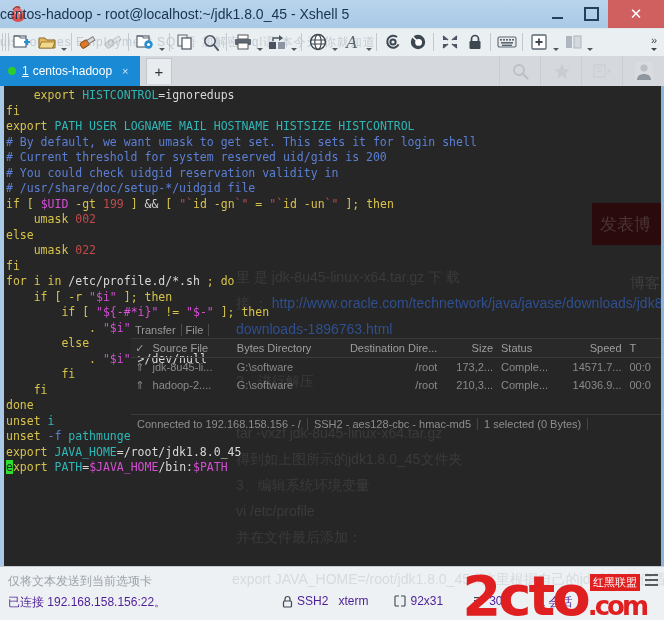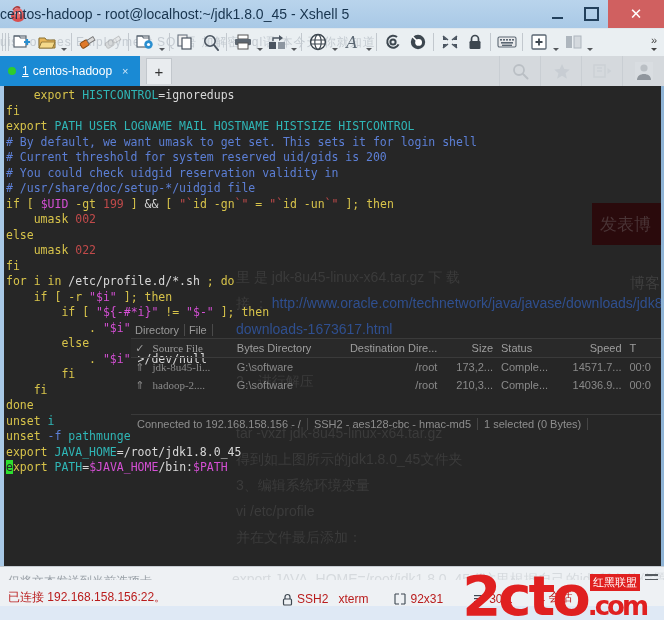--- a/index.html
+++ b/index.html
@@ -85,21 +85,21 @@
   
   .xfer{position:absolute;left:131px;top:236px;width:533px;height:110px;
      color:#8e8e8e;font-size:11px;overflow:hidden;}
   .xfer-tabs{height:16px;display:flex;align-items:center;padding-left:4px;
      border-bottom:1px solid #3a3a3a;color:#9a9a9a;font-size:11px;}
   .xfer-tabs span{margin-right:4px;padding-right:5px;border-right:1px solid #4a4a4a;}
   .xfer-head{display:flex;height:18px;align-items:center;border-bottom:1px solid #3a3a3a;
      background:rgba(255,255,255,0.015);color:#9e9e9e;}
   .xfer-head div, .xfer-row div{overflow:hidden;white-space:nowrap;padding:0 4px;box-sizing:border-box;}
   .xfer-row{display:flex;height:18px;align-items:center;color:#8a8a8a;}
-  .co-ck{width:18px;text-align:center;} .co-sf{width:88px;font-family:Liberation Serif, serif;} .co-sd{width:108px;}
+  .co-ck{width:18px;text-align:center;} .co-sf{width:88px;} .co-sd{width:108px;}
   .co-dd{width:110px;text-align:right;} .co-sz{width:58px;text-align:right;} .co-st{width:64px;}
   .co-sp{width:70px;text-align:right;} .co-ti{width:40px;}
   .xfer-status{position:absolute;left:0;top:92px;width:533px;height:18px;
      display:flex;align-items:center;font-size:11px;color:#8e8e8e;
      border-top:1px solid #3a3a3a;}
   .xfer-status .seg{padding:0 6px;border-right:1px solid #454545;white-space:nowrap;}
   .xfer-status .seg:first-child{border-left:none;}
 
   
   .doc{position:absolute;left:236px;top:100px;width:428px;height:466px;
@@ -111,22 +111,22 @@
   .sendbar{position:absolute;left:0;top:566px;width:664px;height:28px;
      background:#eef1f4;border-top:1px solid #c6ccd2;border-bottom:1px solid #c6ccd2;
      display:flex;align-items:center;overflow:hidden;}
   .sendbar .ph{margin-left:8px;font-size:12px;color:#9aa1a8;}
   .sendbar-ghost{position:absolute;left:232px;top:4px;font-size:14px;color:#d6dade;white-space:nowrap;}
   .sendbar .menu{position:absolute;right:3px;top:3px;width:20px;height:20px;
      display:flex;flex-direction:column;justify-content:center;align-items:center;}
   .sendbar .menu b{display:block;width:13px;height:2px;background:#565b60;margin:1.5px 0;}
 
   
-  .status{position:absolute;left:0;top:580px;width:664px;height:26px;background:#eef1f4;
-     display:flex;align-items:flex-end;font-size:12px;color:#b91c1c;overflow:hidden;}
+  .status{position:absolute;left:0;top:594px;width:664px;height:26px;background:#eef1f4;
+     display:flex;align-items:flex-start;font-size:12px;color:#4c1d95;overflow:hidden;}
   .status .s{display:flex;align-items:center;white-space:nowrap;}
   .s-conn{margin-left:8px;}
   .s-ssh{margin-left:116px;}
   .s-xterm{margin-left:10px;}
   .s-size{margin-left:26px;}
   .s-pos{margin-left:30px;}
   .s-sess{margin-left:26px;}
   .status svg{margin-right:4px;}
 
   
@@ -381,39 +381,39 @@
   </div>
 
   <div class="term">
 
     <div class="doc">
         <div class="doc-row">&nbsp;</div>
         <div class="doc-row">&nbsp;</div>
         <div class="doc-row">&nbsp;</div>
         <div class="doc-row"><span>里        是        </span><span>jdk-8u45-linux-x64.tar.gz        下        载</span></div>
         <div class="doc-row"><span>接      ：        </span><span class="lnk">http://www.oracle.com/technetwork/java/javase/downloads/jdk8-</span></div>
-        <div class="doc-row"><span class="lnk">downloads-1673617.html</span></div>
+        <div class="doc-row"><span class="lnk">downloads-1896763.html</span></div>
         <div class="doc-row">&nbsp;</div>
         <div class="doc-row"><span>2、进行解压</span></div>
         <div class="doc-row">&nbsp;</div>
         <div class="doc-row"><span>tar -vxzf jdk-8u45-linux-x64.tar.gz</span></div>
         <div class="doc-row"><span>得到如上图所示的jdk1.8.0_45文件夹</span></div>
         <div class="doc-row"><span>3、编辑系统环境变量</span></div>
         <div class="doc-row"><span>vi /etc/profile</span></div>
         <div class="doc-row"><span>并在文件最后添加：</span></div>
       </div>
 
     <div class="term-inner"><div><span class="c-ylw">    export </span><span class="c-cy">HISTCONTROL</span><span class="c-w">=ignoredups</span></div><div><span class="c-ylw">fi</span></div><div><span class="c-w"></span></div><div><span class="c-ylw">export </span><span class="c-cy">PATH USER LOGNAME MAIL HOSTNAME HISTSIZE HISTCONTROL</span></div><div><span class="c-w"></span></div><div><span class="c-blue"># By default, we want umask to get set. This sets it for login shell</span></div><div><span class="c-blue"># Current threshold for system reserved uid/gids is 200</span></div><div><span class="c-blue"># You could check uidgid reservation validity in</span></div><div><span class="c-blue"># /usr/share/doc/setup-*/uidgid file</span></div><div><span class="c-ylw">if [ </span><span class="c-mag">$UID</span><span class="c-ylw"> -gt </span><span class="c-red">199</span><span class="c-ylw"> ] </span><span class="c-w">&amp;&amp;</span><span class="c-ylw"> [ </span><span class="c-red">"`</span><span class="c-ylw">id -gn</span><span class="c-red">`"</span><span class="c-ylw"> = </span><span class="c-red">"`</span><span class="c-ylw">id -un</span><span class="c-red">`"</span><span class="c-ylw"> ]; then</span></div><div><span class="c-ylw">    umask </span><span class="c-red">002</span></div><div><span class="c-ylw">else</span></div><div><span class="c-ylw">    umask </span><span class="c-red">022</span></div><div><span class="c-ylw">fi</span></div><div><span class="c-w"></span></div><div><span class="c-ylw">for i in </span><span class="c-w">/etc/profile.d/*.sh</span><span class="c-ylw"> ; do</span></div><div><span class="c-ylw">    if [ -r </span><span class="c-mag">"$i"</span><span class="c-ylw"> ]; then</span></div><div><span class="c-ylw">        if [ </span><span class="c-mag">"${-#*i}"</span><span class="c-ylw"> != </span><span class="c-mag">"$-"</span><span class="c-ylw"> ]; then</span></div><div><span class="c-ylw">            . </span><span class="c-mag">"$i"</span></div><div><span class="c-ylw">        else</span></div><div><span class="c-ylw">            . </span><span class="c-mag">"$i"</span><span class="c-w"> &gt;/dev/null</span></div><div><span class="c-ylw">        fi</span></div><div><span class="c-ylw">    fi</span></div><div><span class="c-ylw">done</span></div><div><span class="c-w"></span></div><div><span class="c-ylw">unset </span><span class="c-cy">i</span></div><div><span class="c-ylw">unset </span><span class="c-blue">-f</span><span class="c-cy"> pathmunge</span></div><div><span class="c-w"></span></div><div><span class="c-ylw">export </span><span class="c-cy">JAVA_HOME</span><span class="c-w">=/root/jdk1.8.0_45</span></div><div><span class="cursor">e</span><span class="c-ylw">xport </span><span class="c-cy">PATH</span><span class="c-w">=</span><span class="c-mag">$JAVA_HOME</span><span class="c-w">/bin:</span><span class="c-mag">$PATH</span></div></div>
 
     <div class="redblock">发表博</div>
     <div class="ghost-bo">博客</div>
 
     <div class="xfer">
       <div class="xfer-tabs">
-        <span>Directory</span>
+        <span>Transfer</span>
         <span>File</span>
       </div>
       <div class="xfer-head">
         <div class="co-ck">✓</div>
         <div class="co-sf">Source File</div>
         <div class="co-sd">Bytes Directory</div>
         <div class="co-dd">Destination Dire...</div>
         <div class="co-sz">Size</div>
         <div class="co-st">Status</div>
         <div class="co-sp">Speed</div>

